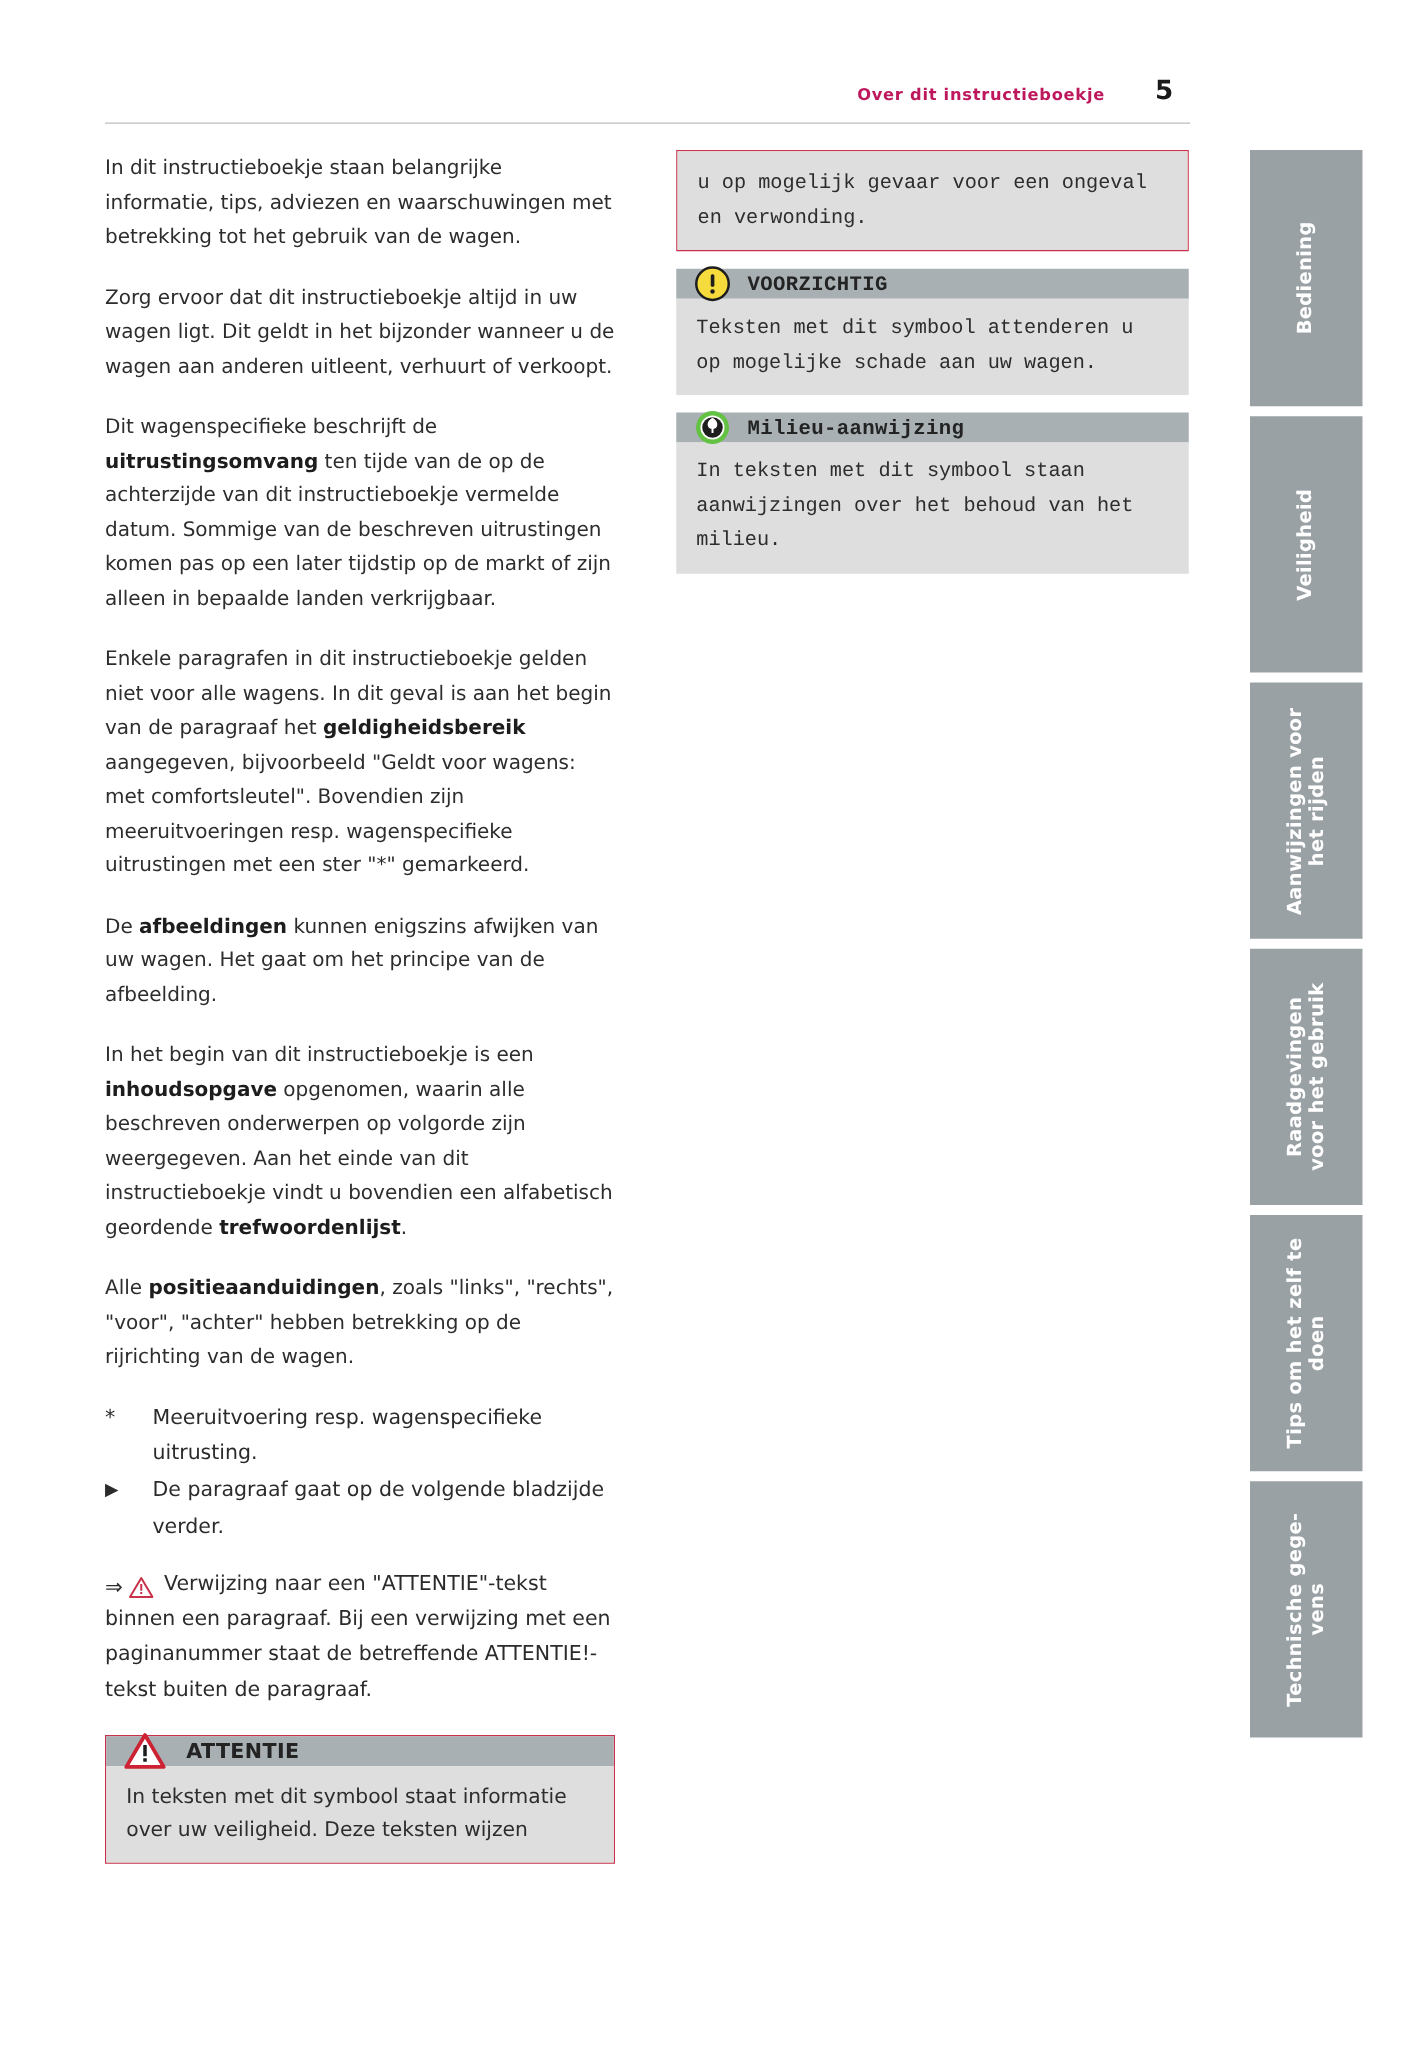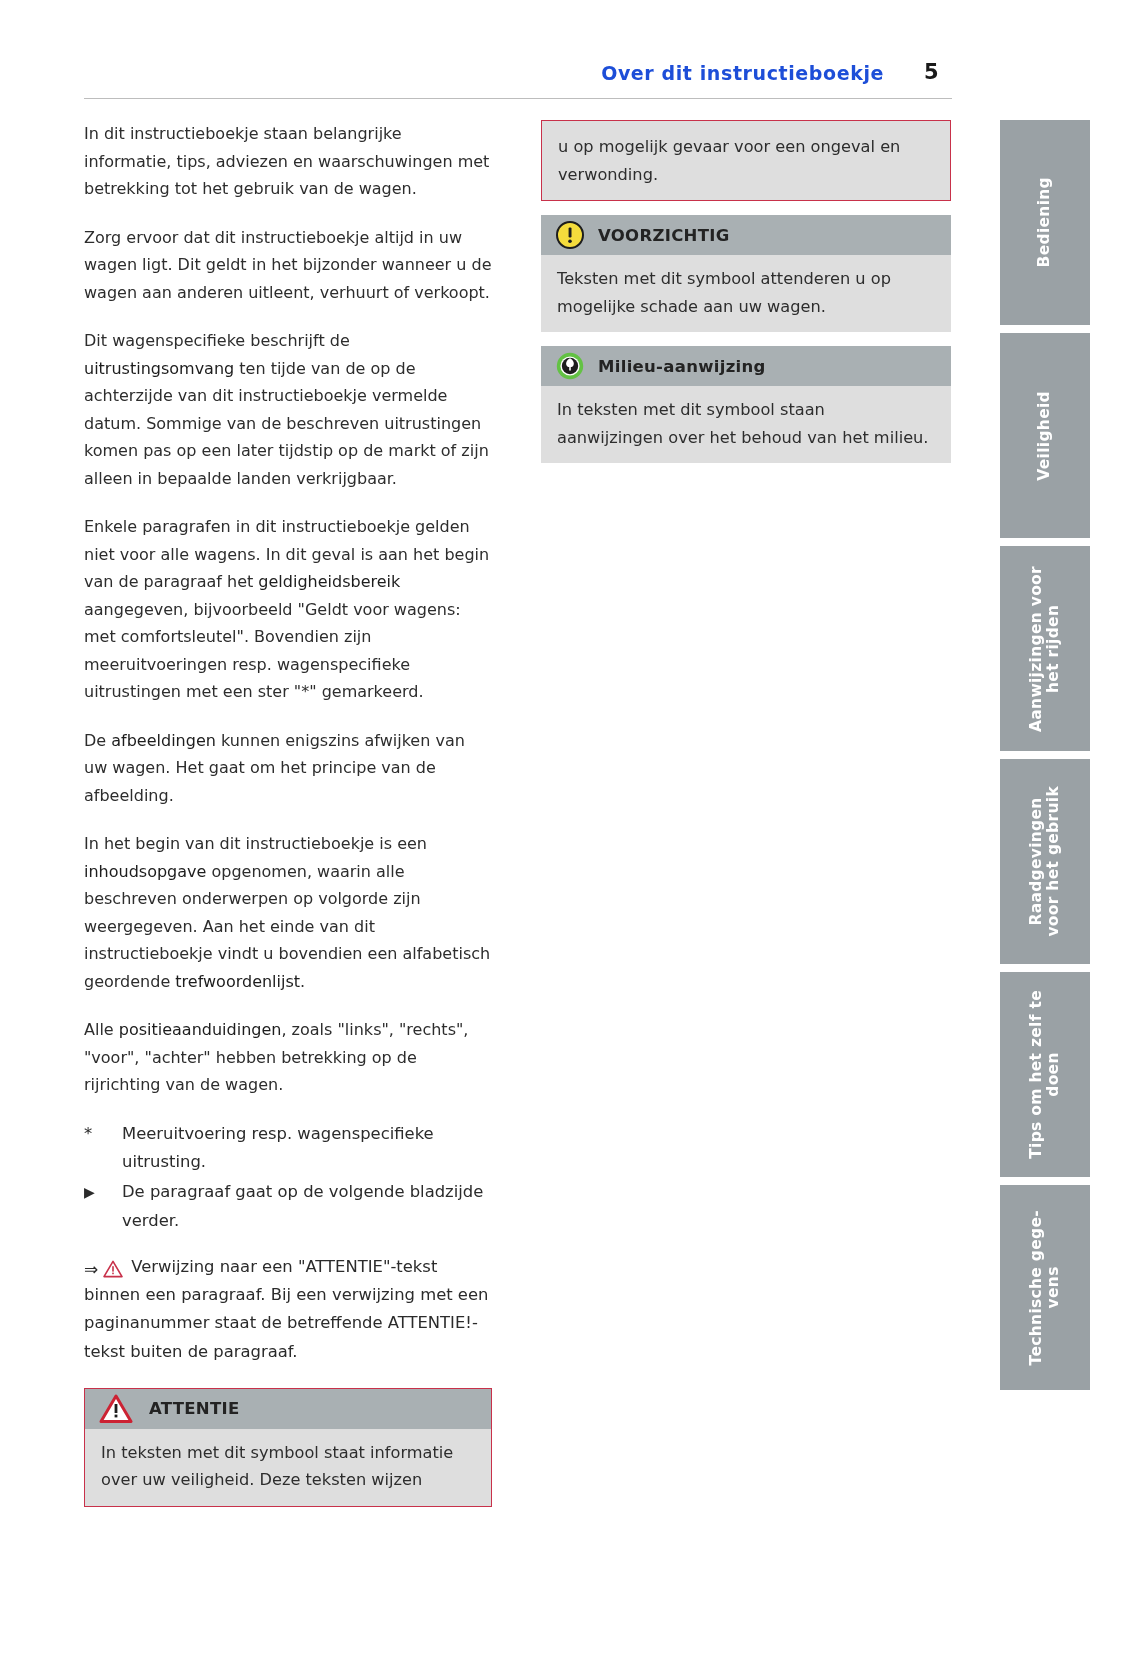--- a/index.html
+++ b/index.html
@@ -12,48 +12,48 @@
     position:relative;
     overflow:hidden;
   }
 
   
   .page-header{
     position:absolute; left:84px; top:60px; width:868px;
     display:flex; align-items:flex-end; justify-content:flex-end;
   }
   .header-title{
-    font-size:19px; font-weight:bold; letter-spacing:.6px;
-    color:#1d4ed8;
+    font-size:13px; font-weight:bold; letter-spacing:.6px;
+    color:#be185d;
   }
   .header-pageno{
     font-size:21px; font-weight:bold; color:#1a1a1a;
     margin-left:40px; width:28px; text-align:left;
   }
   .header-rule{
     position:absolute; left:84px; top:98px; width:868px; height:1px;
     background:#bdbdbd;
   }
 
   
   .col-left{
     position:absolute; left:84px; top:120px; width:408px;
   }
   .col-right{
-    position:absolute; left:541px; top:120px; width:410px;
+    position:absolute; left:541px; top:120px; width:410px;font-family:Liberation Mono, monospace;
   }
 
   p.body{
     margin:0 0 21px 0;
     font-size:16px;
     line-height:1.72;
     color:#2d2d2d;
     text-align:left;
   }
-  p.body b{ font-weight:normal; color:#1d1d1d;}
+  p.body b{ font-weight:bold; color:#1d1d1d;}
 
   
   .bullet-list{ margin:0 0 18px 0; }
   .bullet-row{
     display:flex; align-items:flex-start;
     font-size:16.4px; line-height:1.72; margin-bottom:2px;
   }
   .bullet-mark{
     width:38px; flex:0 0 38px; text-align:left;
     font-size:16.4px; line-height:1.72;
@@ -71,21 +71,21 @@
     vertical-align:-3px; margin-right:8px;
   }
   .arrow-glyph{ font-size:17px; color:#2d2d2d; line-height:1; }
   svg.mini-tri{ display:block; }
 
   
   .notice{ margin-bottom:14px; }
   .notice-head{
     background:#a9b0b3;
     display:flex; align-items:center;
-    height:40px; padding:4px 14px;
+    height:24px; padding:4px 14px;
     gap:13px;
   }
   .notice-head-title{
     font-size:16.5px; font-weight:bold; color:#232323;
     letter-spacing:.3px;
   }
   .notice-body{
     background:#dedede;
     padding:10px 16px 12px 16px;
     font-size:16.2px; line-height:1.70; color:#2d2d2d;

